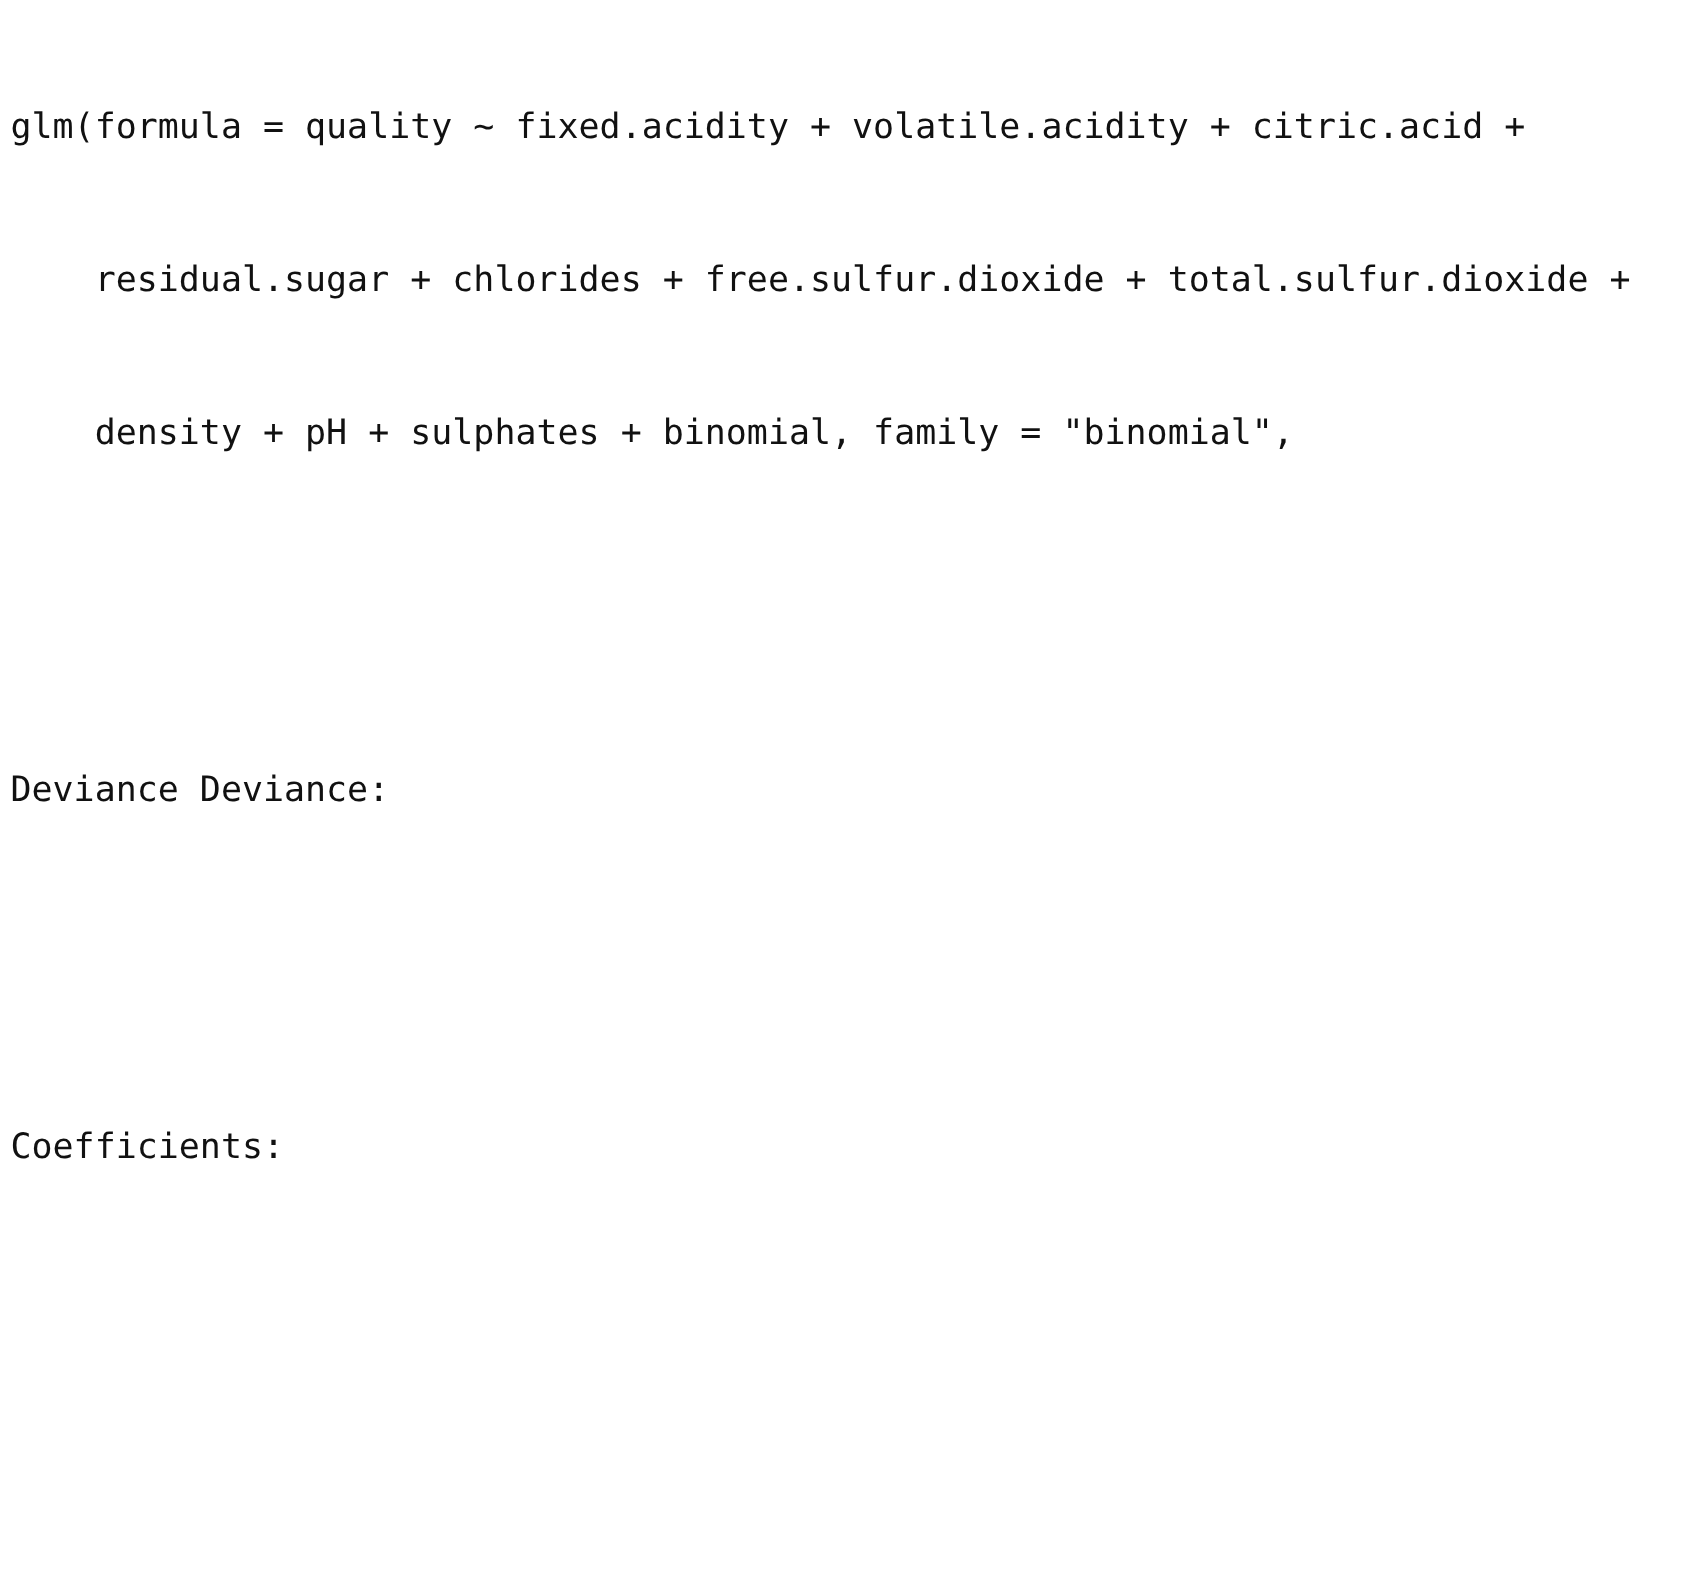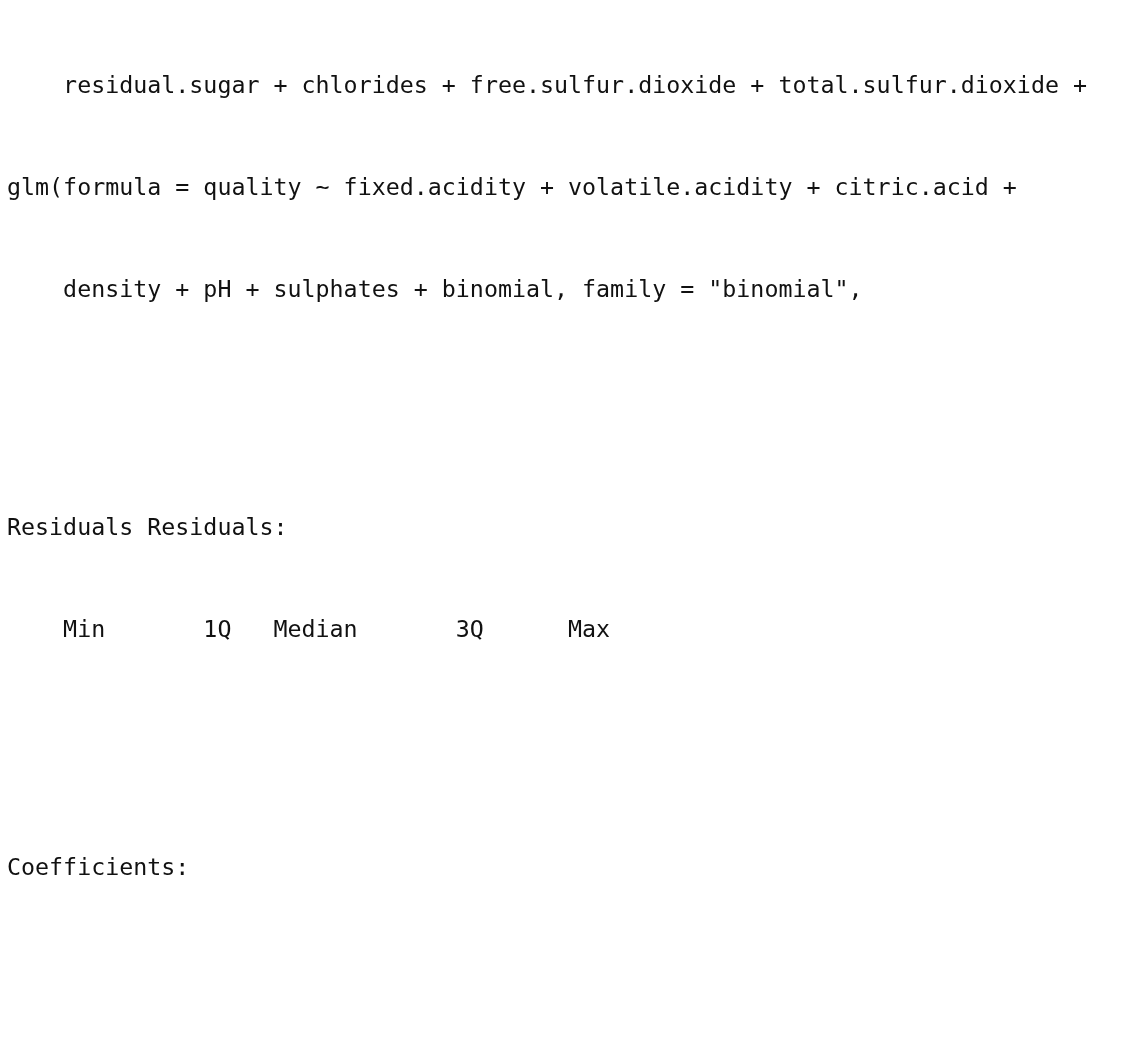--- a/index.html
+++ b/index.html
@@ -26,27 +26,26 @@
     }
     .line {
       height: 34px;
       white-space: pre;
     }
   </style>
 </head>
 <body>
 
 <div class="console">
+  <div class="line">glm(formula = quality ~ fixed.acidity + volatile.acidity + citric.acid + </div>
   <div class="line">    residual.sugar + chlorides + free.sulfur.dioxide + total.sulfur.dioxide + </div>
-  <div class="line">glm(formula = quality ~ fixed.acidity + volatile.acidity + citric.acid + </div>
   <div class="line">    density + pH + sulphates + binomial, family = "binomial", </div>
   <div class="line"></div>
 
-  <div class="line">Residuals Residuals: </div>
-  <div class="line">    Min       1Q   Median       3Q      Max  </div>
+  <div class="line">Deviance Deviance: </div>
   <div class="line"></div>
 
   <div class="line">Coefficients:</div>
   
   
   
   
   
   
   

